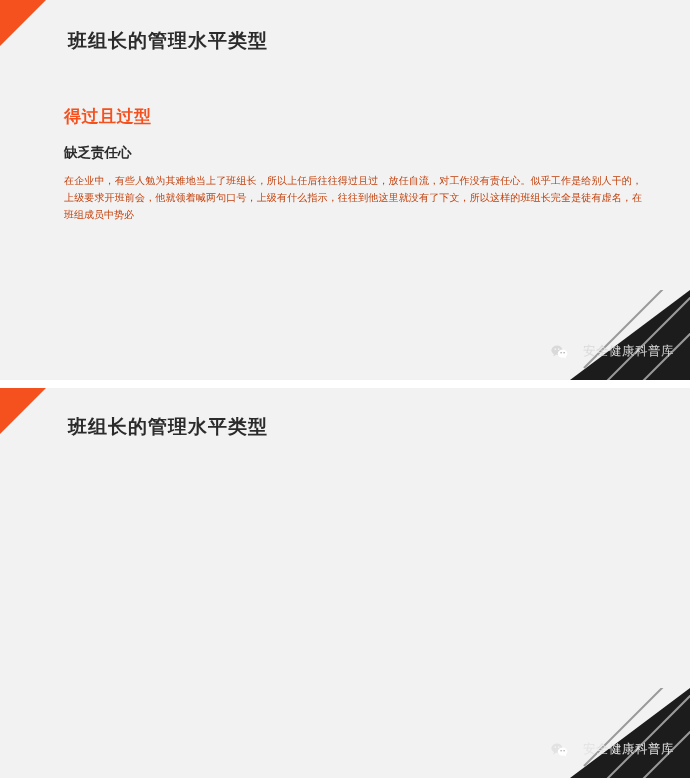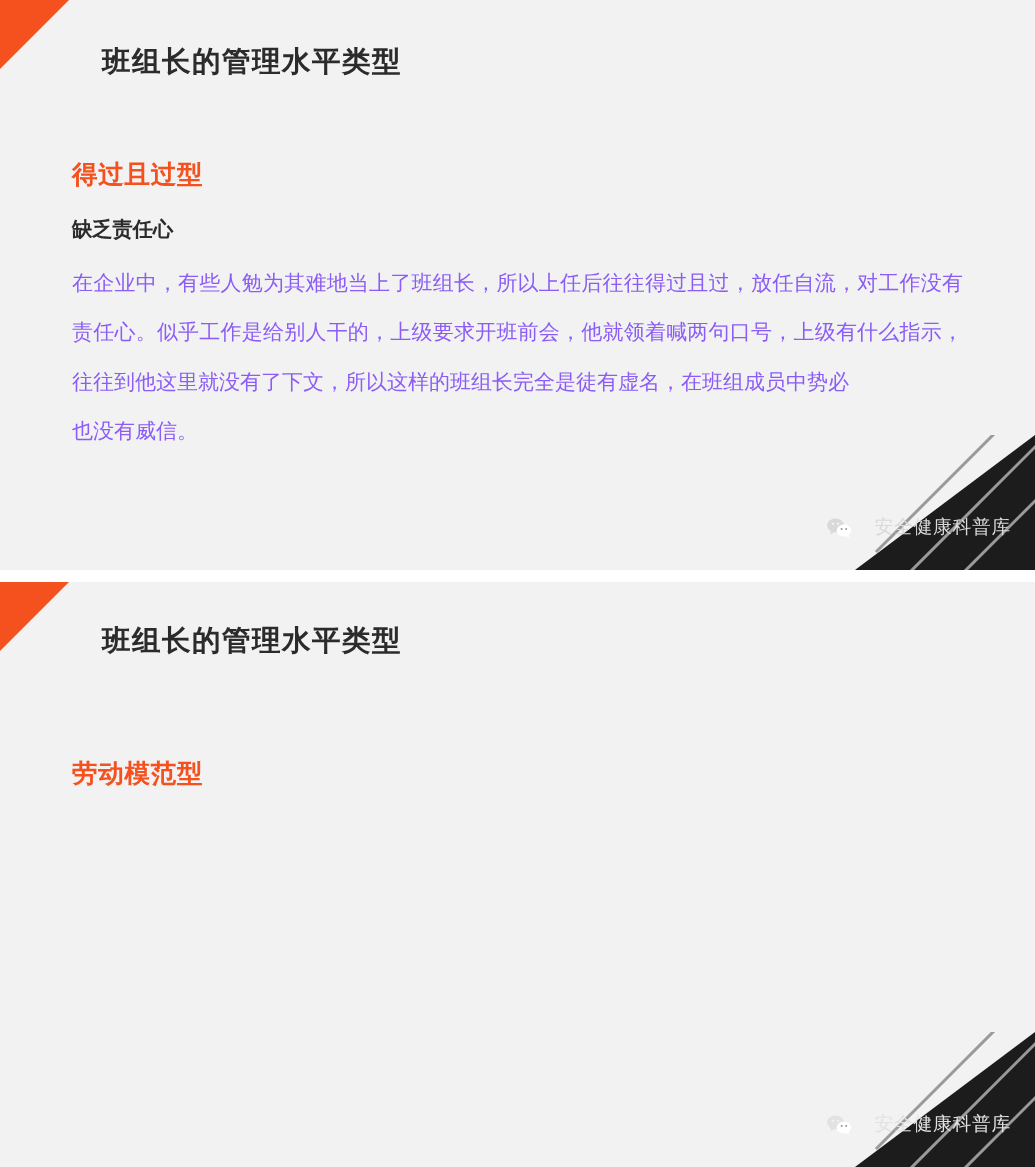--- a/index.html
+++ b/index.html
@@ -41,40 +41,40 @@
     left: 68px;
     font-size: 19px;
     font-weight: bold;
     color: #2b2b2b;
     letter-spacing: 1px;
   }
   .page.first .slide-title { top: 28px; }
   .page.second .slide-title { top: 414px; }
   .body-area {
     position: absolute;
-    left: 48px;
+    left: 64px;
     right: 48px;
   }
   .heading-orange {
     color: #f4511e;
     font-size: 17px;
     font-weight: bold;
     letter-spacing: 0.5px;
     margin: 0 0 14px 0;
   }
   .subheading {
     color: #2b2b2b;
     font-size: 13.5px;
     font-weight: bold;
     margin: 16px 0 10px 0;
   }
   .paragraph {
-    color: #8b5cf6;
-    font-size: 14px;
-    line-height: 33px;
+    color: #c2410c;
+    font-size: 10px;
+    line-height: 17px;
     margin: 0;
     text-align: justify;
   }
   .paragraph.tail {
     margin-top: 0;
   }
   
   .dark-wedge {
     position: absolute;
     right: 0;
@@ -132,21 +132,20 @@
 
 <div class="page first">
   <div class="corner-triangle"></div>
 
   <div class="slide-title">班组长的管理水平类型</div>
 
   <div class="body-area" style="top:105px;">
     <div class="heading-orange">得过且过型</div>
     <div class="subheading">缺乏责任心</div>
     <p class="paragraph">在企业中，有些人勉为其难地当上了班组长，所以上任后往往得过且过，放任自流，对工作没有责任心。似乎工作是给别人干的，上级要求开班前会，他就领着喊两句口号，上级有什么指示，往往到他这里就没有了下文，所以这样的班组长完全是徒有虚名，在班组成员中势必</p>
-    <p class="paragraph tail">也没有威信。</p>
   </div>
 
   <div class="dark-wedge">
     <div class="tri"></div>
     <div class="line l1"></div>
     <div class="line l2"></div>
     <div class="line l3"></div>
   </div>
 
   <div class="footer-brand">
@@ -167,21 +166,20 @@
 </div>
 
 <div class="page-gap"></div>
 
 <div class="page second">
   <div class="corner-triangle"></div>
 
   <div class="slide-title" style="top:26px;">班组长的管理水平类型</div>
 
   <div class="body-area" style="top:116px;">
-    <div class="heading-orange">劳动模范型</div>
   </div>
 
   <div class="dark-wedge">
     <div class="tri"></div>
     <div class="line l1"></div>
     <div class="line l2"></div>
     <div class="line l3"></div>
   </div>
 
   <div class="footer-brand">

